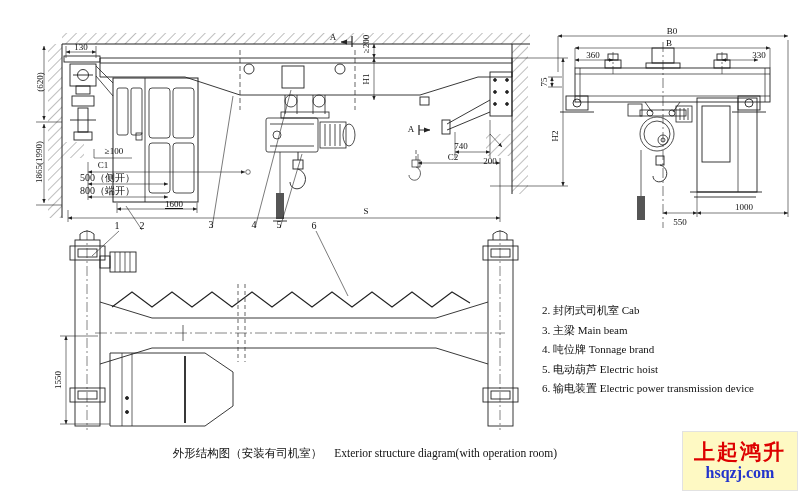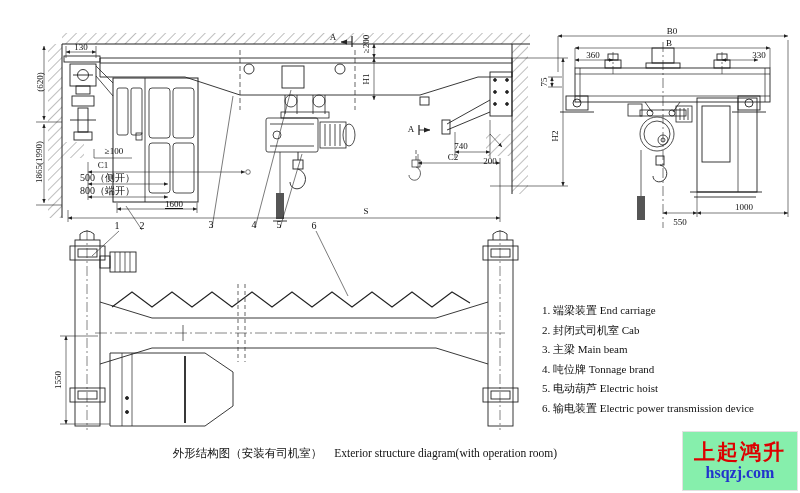--- a/index.html
+++ b/index.html
@@ -9,21 +9,21 @@
   .lab{position:absolute;font:9px "Liberation Serif",serif;color:#111;
        text-align:center;white-space:nowrap;line-height:10px;}
   .sm{font-size:10px;}
   .rot{transform:rotate(-90deg);}
   .callout{position:absolute;font:10px "Liberation Serif",serif;color:#111;width:12px;text-align:center;}
   #legend{position:absolute;left:542px;top:301px;width:256px;}
   #legend .li{font:11px "Liberation Serif",serif;line-height:19.5px;color:#111;white-space:nowrap;}
   #caption{position:absolute;left:125px;top:446px;width:480px;text-align:center;
            font:11.5px "Liberation Serif",serif;color:#111;white-space:nowrap;}
   #caption .en{margin-left:9px;}
-  #logo{position:absolute;left:682px;top:431px;width:114px;height:58px;background:#86efac;
+  #logo{position:absolute;left:682px;top:431px;width:114px;height:58px;background:#fef9c3;
         border:1px solid #e2e2e2;display:flex;flex-direction:column;align-items:center;
         justify-content:center;}
   #logo .nm{font:bold 21px "Liberation Sans",sans-serif;letter-spacing:2px;line-height:24px;}
   #logo .dm{font:bold 16px "Liberation Serif",serif;line-height:18px;}
 </style>
 </head>
 <body>
 
 <div id="stage">
 
@@ -346,21 +346,20 @@
 
 <span class="lab rot" style="left:41px;top:375px;width:34px;">1550</span>
 <span class="callout" style="left:111px;top:220px;">1</span>
 <span class="callout" style="left:136px;top:220px;">2</span>
 <span class="callout" style="left:205px;top:219px;">3</span>
 <span class="callout" style="left:248px;top:219px;">4</span>
 <span class="callout" style="left:273px;top:219px;">5</span>
 <span class="callout" style="left:308px;top:220px;">6</span>
 
 <div id="legend">
-  <div class="li">1. 端梁装置 End carriage</div>
   <div class="li">2. 封闭式司机室 Cab</div>
   <div class="li">3. 主梁 Main beam</div>
   <div class="li">4. 吨位牌 Tonnage brand</div>
   <div class="li">5. 电动葫芦 Electric hoist</div>
   <div class="li">6. 输电装置 Electric power transmission device</div>
 </div>
 
 <div id="caption">
   <span class="zh">外形结构图（安装有司机室）</span>
   <span class="en">Exterior structure diagram(with operation room)</span>

